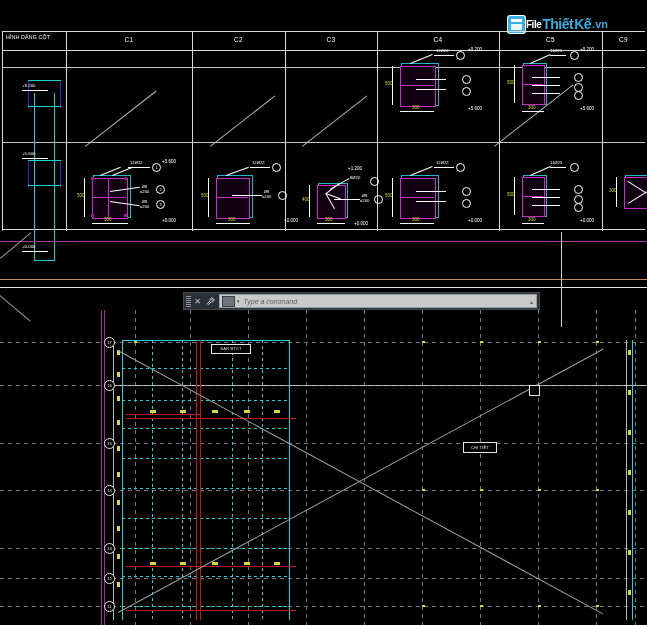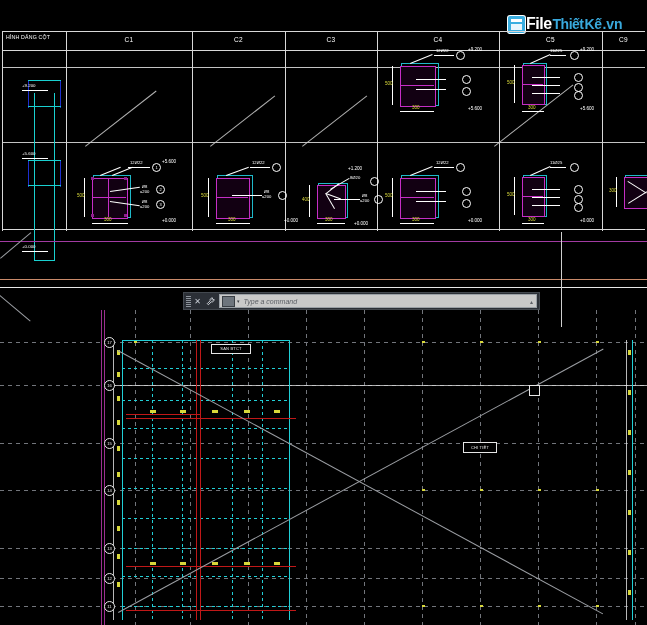--- a/index.html
+++ b/index.html
@@ -15,24 +15,24 @@
     white-space:nowrap;
   }
 
   
   .logo{position:absolute;left:508px;top:12px;width:132px;height:24px;
         display:flex;align-items:center;gap:1px;}
   .logo .chip{width:17px;height:17px;border-radius:2px;background:#3aaee0;
         display:inline-block;position:relative;box-shadow:0 0 0 1px #ffffff;}
   .logo .chip:before{content:"";position:absolute;left:3px;top:3px;width:11px;height:3px;background:#fff;}
   .logo .chip:after{content:"";position:absolute;left:3px;top:8px;width:11px;height:6px;background:#e8f6fd;}
-  .logo .w1{font-size:16px;font-weight:bold;color:#ffffff;letter-spacing:-.5px;}
+  .logo .w1{font-size:10px;font-weight:bold;color:#ffffff;letter-spacing:-.5px;}
   .logo .w2{font-size:14px;font-weight:bold;color:#39a9dd;letter-spacing:-.5px;}
   .logo .w3{font-size:14px;font-weight:bold;color:#39a9dd;letter-spacing:-.5px;}
-  .logo .w4{font-size:14px;font-weight:bold;color:#39a9dd;}
+  .logo .w4{font-size:11px;font-weight:bold;color:#39a9dd;}
 
   
   .sheet{position:absolute;left:2px;top:31px;width:643px;height:200px;}
   .vline{position:absolute;top:0;bottom:0;width:1px;background:#d8d8d8;}
   .hline{position:absolute;left:0;right:0;height:1px;background:#d8d8d8;}
   .colhdr{position:absolute;top:3px;height:12px;line-height:12px;
           text-align:center;font-size:6.5px;color:#ffffff;letter-spacing:.4px;}
   .hdrleft{position:absolute;left:4px;top:3px;font-size:5.2px;color:#fff;letter-spacing:.2px;white-space:nowrap;}
 
   

